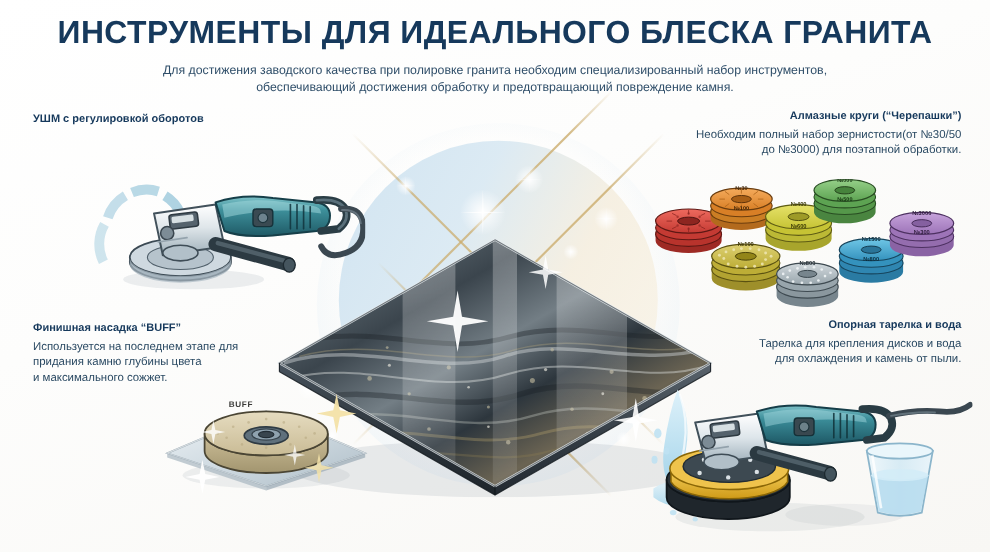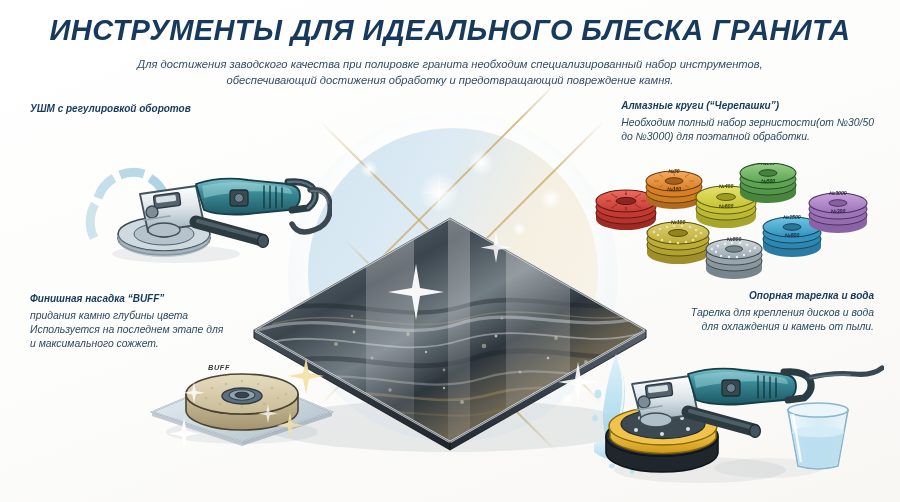--- a/index.html
+++ b/index.html
@@ -9,21 +9,20 @@
     height: 502px;
     overflow: hidden;
     font-family: "Liberation Sans", "DejaVu Sans", sans-serif;
   }
 
   #poster {
     position: relative;
     width: 900px;
     height: 502px;
     background: linear-gradient(160deg, #ffffff 0%, #fdfdfc 40%, #f8f7f4 100%);
-    font-style: italic;
   }
 
   
   .bg-layer { position: absolute; inset: 0; pointer-events: none; }
 
   .bg-circle {
     position: absolute;
     left: 308px; top: 128px;
     width: 290px; height: 290px;
     border-radius: 50%;
@@ -110,21 +109,21 @@
   }
   .sec-body {
     font-size: 10.4px;
     line-height: 14px;
     color: #2b4a63;
     margin-top: 5px;
   }
 
   .blk { position: absolute; }
   .blk-tl { left: 30px;  top: 103px; text-align: left;  }
-  .blk-tr { right: 26px; top: 100px; }
+  .blk-tr { right: 26px; top: 100px; text-align: right; }
   .blk-bl { left: 30px;  top: 293px; text-align: left;  }
   .blk-br { right: 26px; top: 290px; text-align: right; }
 
   
   .slab-wrap { position: absolute; left: 248px; top: 212px; width: 404px; height: 240px; }
 
   .slab {
     position: absolute; left: 0; top: 0; width: 404px; height: 240px;
   }
 
@@ -696,22 +695,22 @@
     <div class="sec-title">Алмазные круги (“Черепашки”)</div>
     <div class="sec-body">
       <div>Необходим полный набор зернистости(от №30/50</div>
       <div>до №3000) для поэтапной обработки.</div>
     </div>
   </div>
 
   <div class="blk blk-bl">
     <div class="sec-title">Финишная насадка “BUFF”</div>
     <div class="sec-body">
+      <div>Используется на последнем этапе для</div>
       <div>придания камню глубины цвета</div>
-      <div>Используется на последнем этапе для</div>
       <div>и максимального сожжет.</div>
     </div>
   </div>
 
   <div class="blk blk-br">
     <div class="sec-title">Опорная тарелка и вода</div>
     <div class="sec-body">
       <div>Тарелка для крепления дисков и вода</div>
       <div>для охлаждения и камень от пыли.</div>
     </div>

